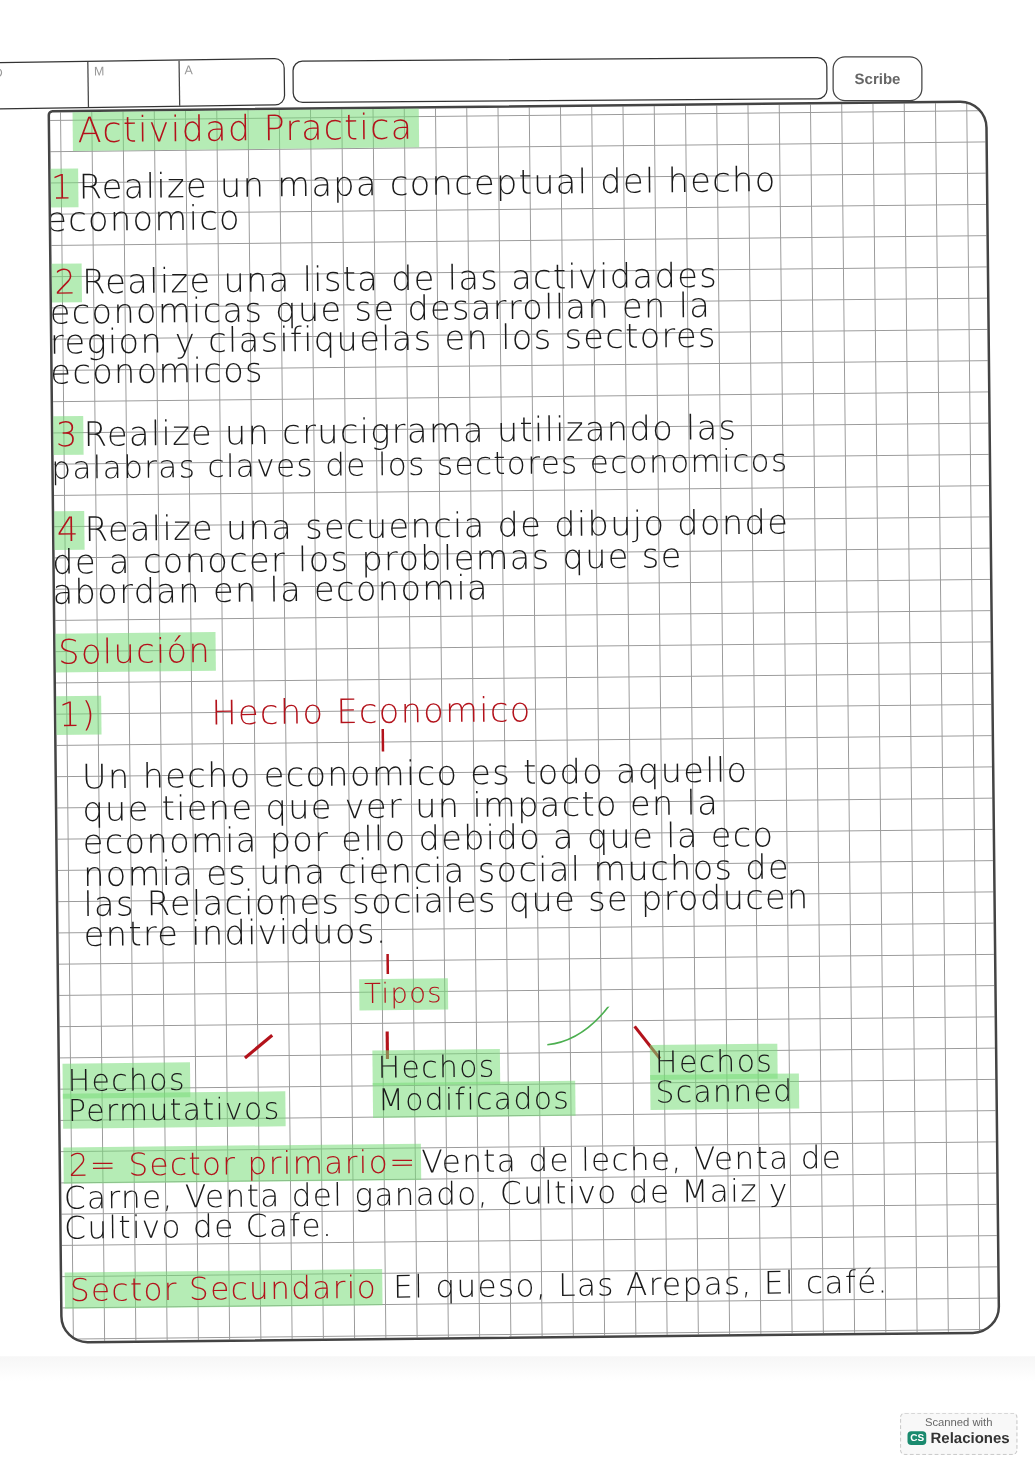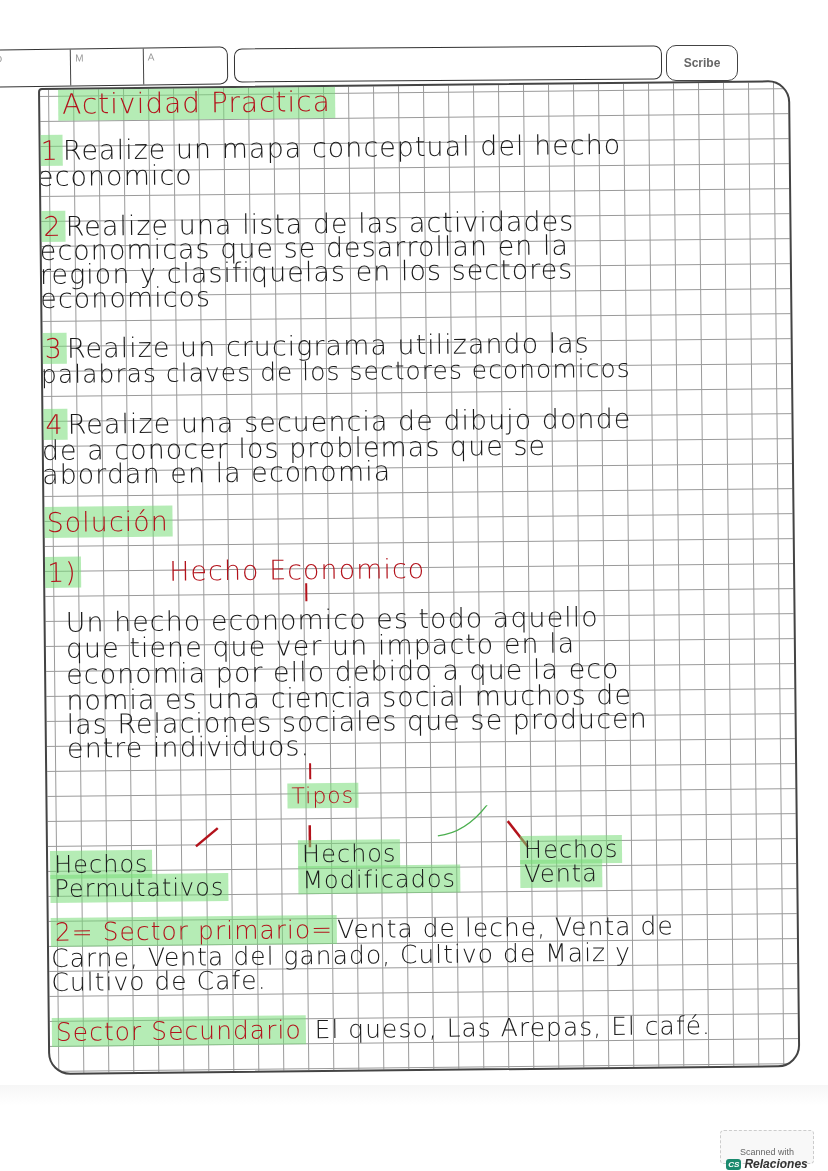--- a/index.html
+++ b/index.html
@@ -44,22 +44,22 @@
   }
   .red { color:#b3121b; }
   .hl { background:rgba(120,220,120,0.55); padding:0 4px; }
   .num { color:#b3121b; }
   .dash { position:absolute; width:2px; background:#b3121b; }
   .watermark {
     position:absolute; left:720px; top:1130px; width:92px; height:32px;
     border:1px dashed #ccc; border-radius:4px; background:#f8f8f8;
     font-family:"Liberation Sans", sans-serif; text-align:center;
   }
-  .watermark .wm-top { font-size:9px; color:#666; margin-top:16px; }
-  .watermark .wm-bottom { font-size:12px; font-weight:bold; color:#333; display:flex; align-items:center; justify-content:center; gap:3px;font-style:italic; }
+  .watermark .wm-top { font-size:9px; color:#666; margin-top:2px; }
+  .watermark .wm-bottom { font-size:12px; font-weight:bold; color:#333; display:flex; align-items:center; justify-content:center; gap:3px; }
   .cs-icon { background:#1a8a6e; color:#fff; font-size:8px; border-radius:3px; padding:1px 2px; }
   .bottom-strip { position:absolute; left:0; top:1085px; width:828px; height:20px; background:linear-gradient(#f6f6f6,#fff); }
 </style>
 </head>
 <body>
 
 <div class="header-date">
   <div class="cell" style="width:80px">
       <span class="lbl">D</span>
     </div>
@@ -131,21 +131,21 @@
     <line x1="262" y1="18" x2="262" y2="40" stroke="#b3121b" stroke-width="2.5"></line>
     <line x1="460" y1="16" x2="480" y2="42" stroke="#b3121b" stroke-width="2.5"></line>
     <path d="M390 30 Q440 25 470 -60" stroke="#4caf50" stroke-width="1.3" fill="none"></path>
   </svg>
 
   <div class="line" style="top:762px;left:2px;font-size:24px;"><span class="hl">Hechos</span></div>
   <div class="line" style="top:786px;left:2px;font-size:24px;"><span class="hl">Permutativos</span></div>
   <div class="line" style="top:754px;left:250px;font-size:24px;"><span class="hl">Hechos</span></div>
   <div class="line" style="top:780px;left:250px;font-size:24px;"><span class="hl">Modificados</span></div>
   <div class="line" style="top:752px;left:472px;font-size:24px;"><span class="hl">Hechos</span></div>
-  <div class="line" style="top:776px;left:472px;font-size:24px;"><span class="hl">Venta</span></div>
+  <div class="line" style="top:776px;left:472px;font-size:24px;"><span class="hl">Scanned</span></div>
 
   <div class="line" style="top:830px;left:2px;font-size:25px;">
     <span class="red hl"><span>2=</span> <span>Sector primario=</span></span><span>Venta de leche, Venta de</span>
   </div>
   <div class="line" style="top:856px;left:2px;font-size:25px;">Carne, Venta del ganado, Cultivo de Maiz y</div>
   <div class="line" style="top:880px;left:2px;font-size:25px;">Cultivo de Cafe.</div>
 
   <div class="line" style="top:930px;left:2px;font-size:25px;">
     <span class="red hl">Sector Secundario</span> <span>El queso, Las Arepas, El café.</span>
   </div>

